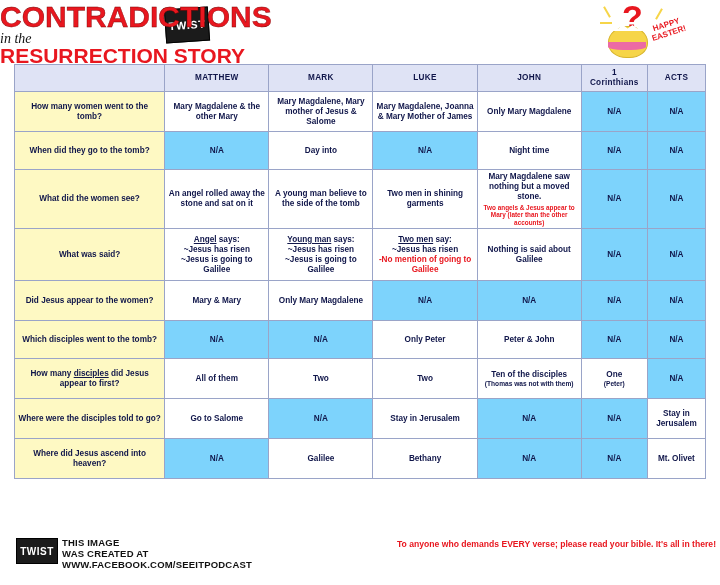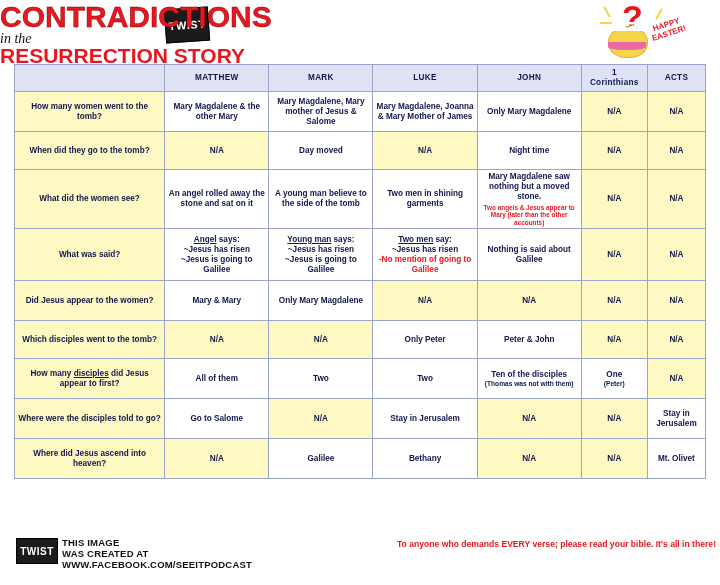--- a/index.html
+++ b/index.html
@@ -176,21 +176,21 @@
     padding-left: 6px;
   }
   td.body {
     background: #ffffff;
     font-weight: bold;
   }
   td.na {
     color: #b9c0dc;
     font-weight: bold;
     font-size: 9px;
-    background: #fef9c3;
+    background: #7dd3fc;
   }
   .u { text-decoration: underline; }
   .red { color: #e8171f; }
   .small-red {
     color: #e8171f;
     font-size: 6.4px;
     line-height: 7.4px;
     display: block;
     margin-top: 2px;
     font-weight: bold;
@@ -302,21 +302,21 @@
       <td class="body">Mary Magdalene, Mary mother of Jesus &amp; Salome</td>
       <td class="body">Mary Magdalene, Joanna &amp; Mary Mother of James</td>
       <td class="body">Only Mary Magdalene</td>
       <td class="na">N/A</td>
       <td class="na">N/A</td>
     </tr>
 
     <tr style="height:38px">
       <td class="qcell">When did they go to the tomb?</td>
       <td class="na">N/A</td>
-      <td class="body">Day moved</td>
+      <td class="body">Day into</td>
       <td class="na">N/A</td>
       <td class="body">Night time</td>
       <td class="na">N/A</td>
       <td class="na">N/A</td>
     </tr>
 
     <tr style="height:54px">
       <td class="qcell">What did the women see?</td>
       <td class="body">An angel rolled away the stone and sat on it</td>
       <td class="body">A young man believe to the side of the tomb</td>

